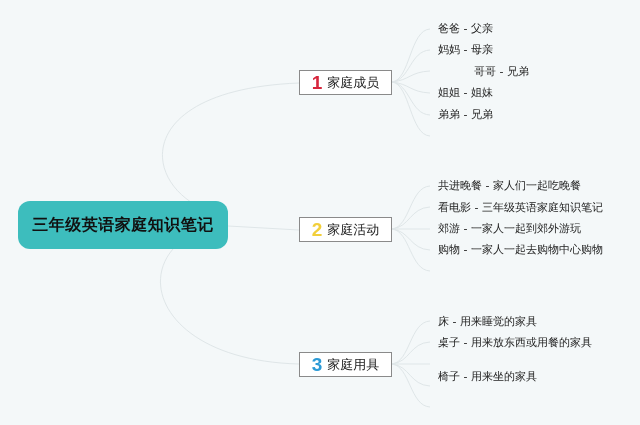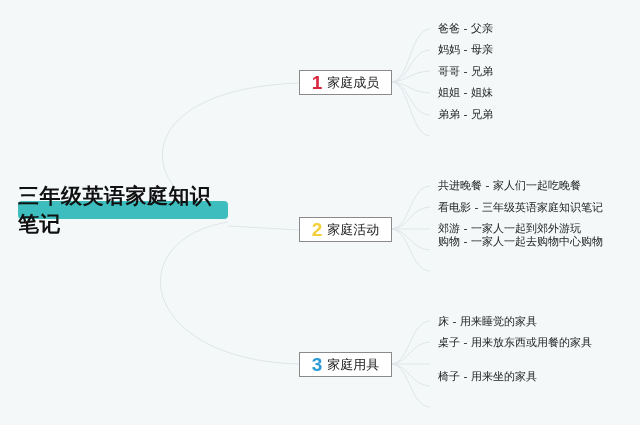--- a/index.html
+++ b/index.html
@@ -3,24 +3,24 @@
 <meta charset="utf-8">
 <style>
   html, body { margin: 0; padding: 0; }
   body {
     width: 640px; height: 425px; overflow: hidden; position: relative;
     background: #f4f8f9;
     font-family: "DejaVu Sans", "Liberation Sans", sans-serif;
   }
   svg.lines { position: absolute; left: 0; top: 0; width: 640px; height: 425px; }
   .root {
-    position: absolute; left: 18px; top: 201px; width: 210px; height: 18px;
-    background: #3dbdbd; border-radius: 4px;
+    position: absolute; left: 18px; top: 201px; width: 210px; height: 48px;
+    background: #3dbdbd; border-radius: 12px;
     display: flex; align-items: center; justify-content: center;
-    font-size: 21px; font-weight: bold; color: #111;
+    font-size: 16px; font-weight: bold; color: #111;
     letter-spacing: 0.5px;
   }
   .topic {
     position: absolute; left: 299px; width: 93px; height: 25px;
     box-sizing: border-box;
     background: #ffffff; border: 1px solid #8a8a8a;
     display: flex; align-items: center; justify-content: center;
     font-size: 13px; color: #222;
   }
   .topic .num {
@@ -67,32 +67,32 @@
 <div class="root">
   <span>三年级英语家庭知识笔记</span>
 </div>
 
 <div class="topic" style="top:70px;">
   <span class="num" style="color:#d7263d;">1</span>
   <span>家庭成员</span>
 </div>
 <div class="leaf" style="top:22px;">爸爸 - 父亲</div>
 <div class="leaf" style="top:43px;">妈妈 - 母亲</div>
-<div class="leaf" style="top:65px;">哥哥 - 兄弟</div>
+<div class="leaf" style="top:65px;margin-left:36px;">哥哥 - 兄弟</div>
 <div class="leaf" style="top:86px;">姐姐 - 姐妹</div>
 <div class="leaf" style="top:108px;">弟弟 - 兄弟</div>
 
 <div class="topic" style="top:217px;">
   <span class="num" style="color:#f2cf3b;">2</span>
   <span>家庭活动</span>
 </div>
 <div class="leaf" style="top:179px;text-align:right;">共进晚餐 - 家人们一起吃晚餐</div>
 <div class="leaf" style="top:201px;">看电影 - 三年级英语家庭知识笔记</div>
 <div class="leaf" style="top:222px;">郊游 - 一家人一起到郊外游玩</div>
-<div class="leaf" style="top:235px;text-align:center;">购物 - 一家人一起去购物中心购物</div>
+<div class="leaf" style="top:243px;text-align:center;">购物 - 一家人一起去购物中心购物</div>
 
 <div class="topic" style="top:352px;">
   <span class="num" style="color:#2b9ad6;">3</span>
   <span>家庭用具</span>
 </div>
 <div class="leaf" style="top:315px;">床 - 用来睡觉的家具</div>
 <div class="leaf" style="top:336px;">桌子 - 用来放东西或用餐的家具</div>
 <div class="leaf" style="top:370px;">椅子 - 用来坐的家具</div>
 
 </body></html>

